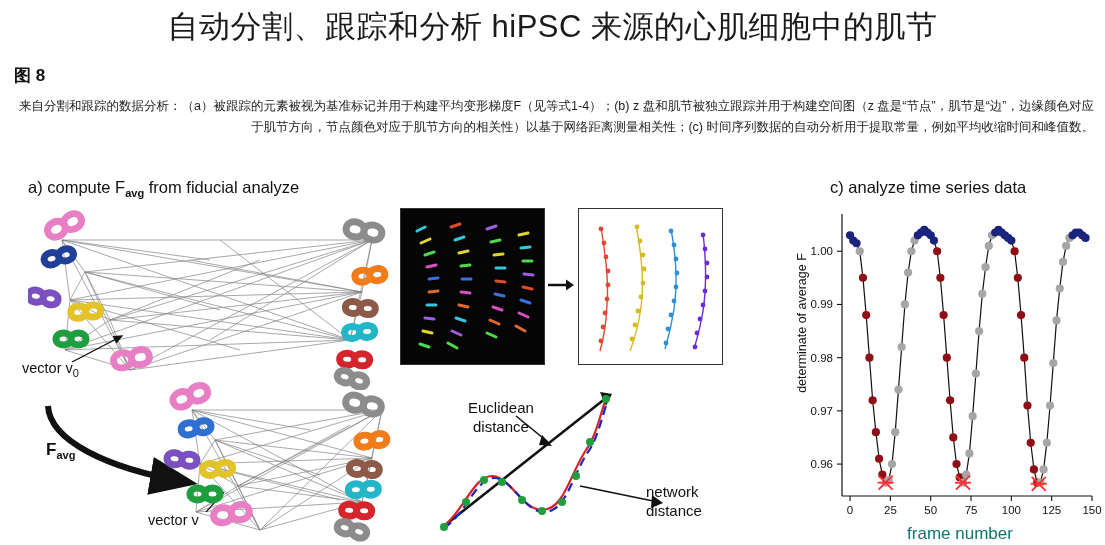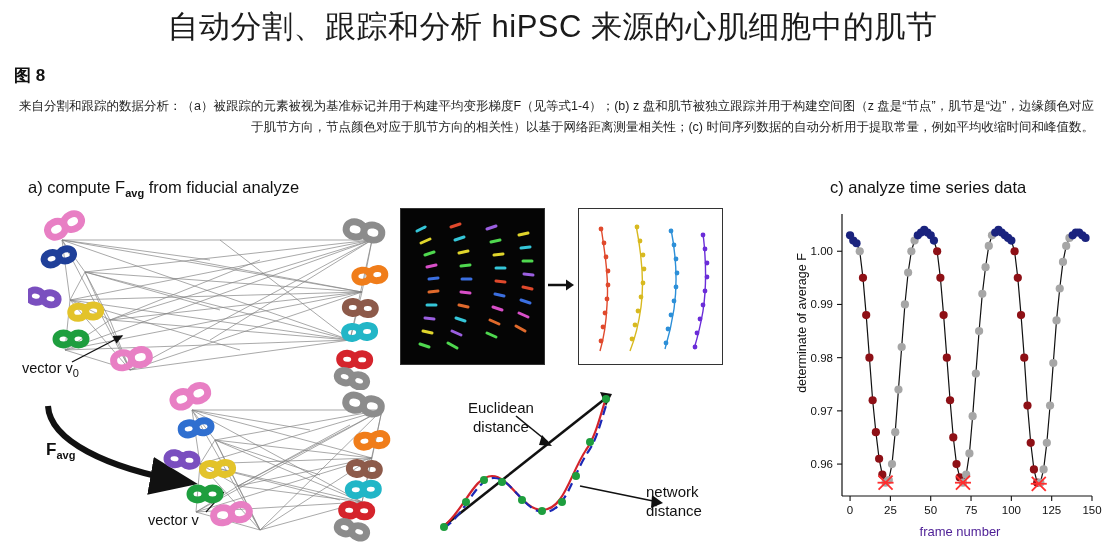--- a/index.html
+++ b/index.html
@@ -140,22 +140,22 @@
     font-size: 12.5px;
     text-align: center;
     color: #111;
   }
   .c-xlabel {
     position: absolute;
     left: 60px;
     top: 328px;
     width: 260px;
     text-align: center;
-    font-size: 13px;
-    color: #4c1d95;
+    font-size: 17px;
+    color: #0f766e;
   }
   .tick-text {
     font-size: 11.5px;
     fill: #111;
     font-family: "Liberation Sans", sans-serif;
   }
 </style>
 </head>
 <body>
 

